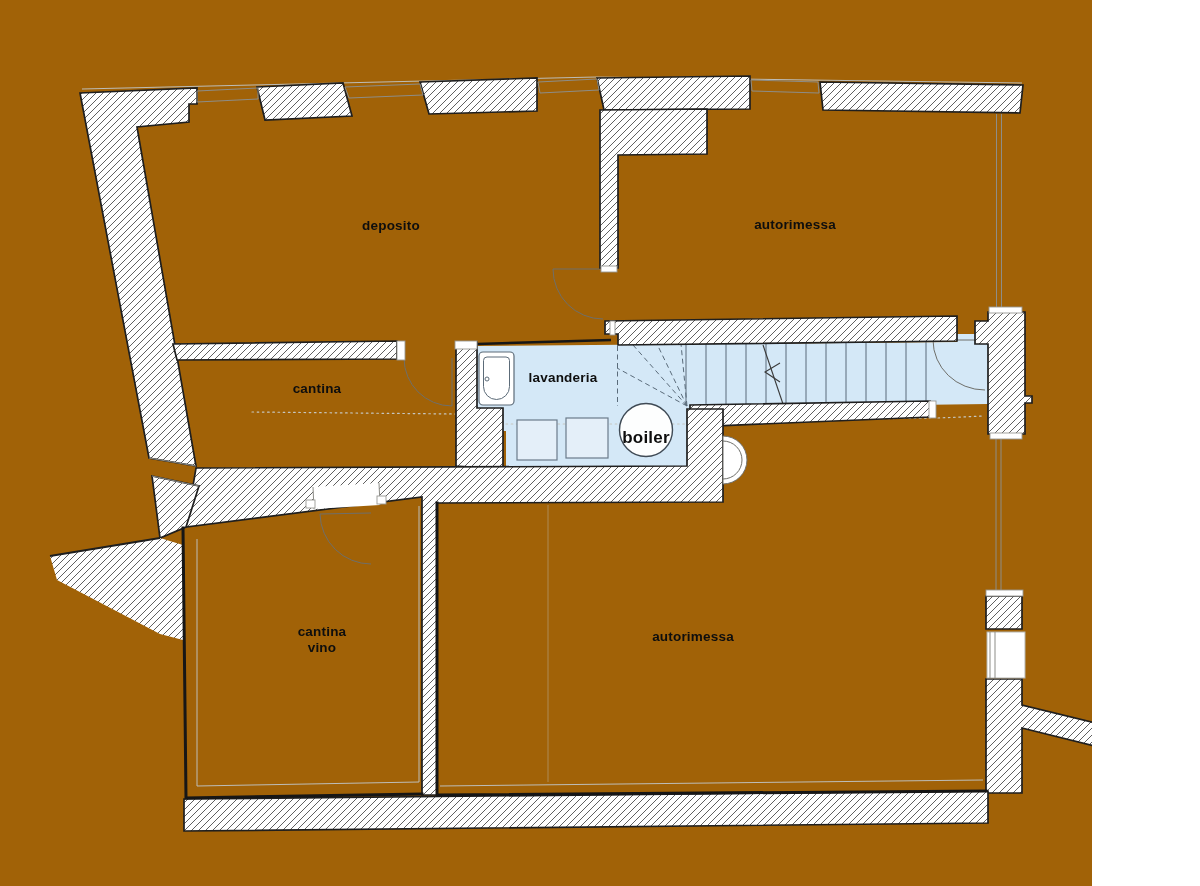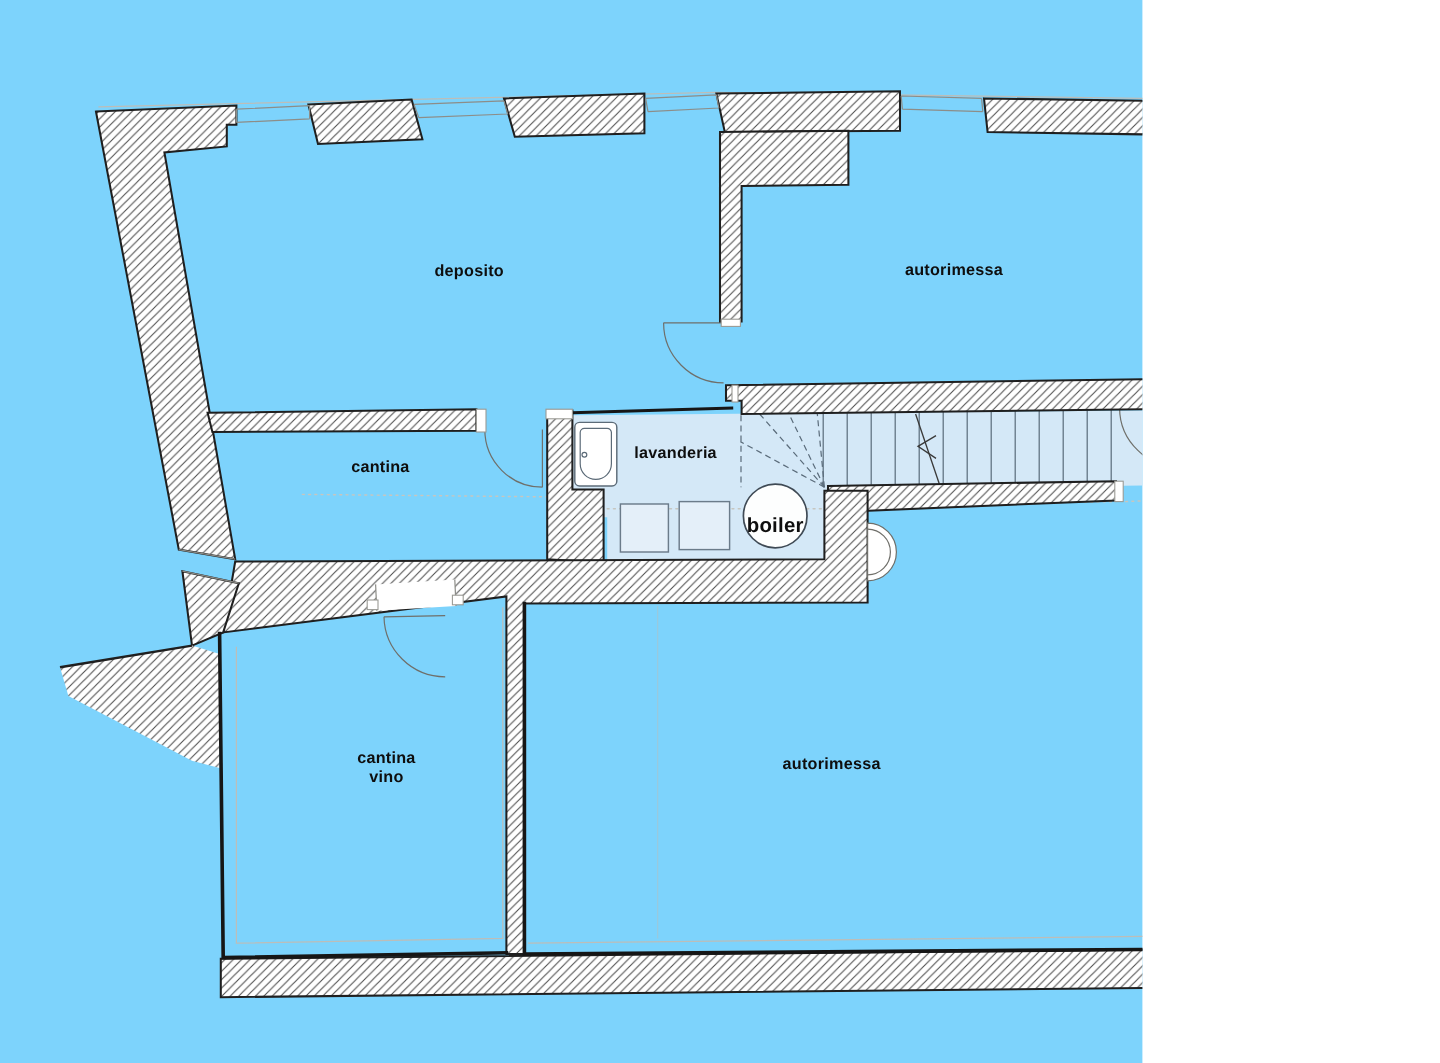--- a/index.html
+++ b/index.html
@@ -1,17 +1,17 @@
 <!DOCTYPE html>
 <html style="--highlight: #d4e8f7; --wall-outline: #1f1f1f; --hatch: #4e4e4e; --fixture-outline: #5c6b78;"><head>
 <meta charset="utf-8">
 <style>
   html,body{margin:0;padding:0;background:#ffffff;}
   body{width:1200px;height:886px;font-family:"Liberation Sans",sans-serif;}
-  .plan{position:relative;width:952px;height:886px;background:#7dd3fc;overflow:hidden;}
+  .plan{position:relative;width:1092px;height:886px;background:#a16207;overflow:hidden;}
   .plan svg{position:absolute;left:0;top:0;}
   .room-label{
     position:absolute;transform:translate(-50%,-50%);
     font-family:"Liberation Sans",sans-serif;
     font-weight:bold;font-size:13.5px;color:#0e0e0e;
     letter-spacing:.2px;white-space:nowrap;text-align:center;line-height:16px;
     user-select:none;
   }
   .room-label.small{font-size:17px;}
   .hatch-line{stroke:var(--hatch,#4e4e4e);stroke-width:.9;}

